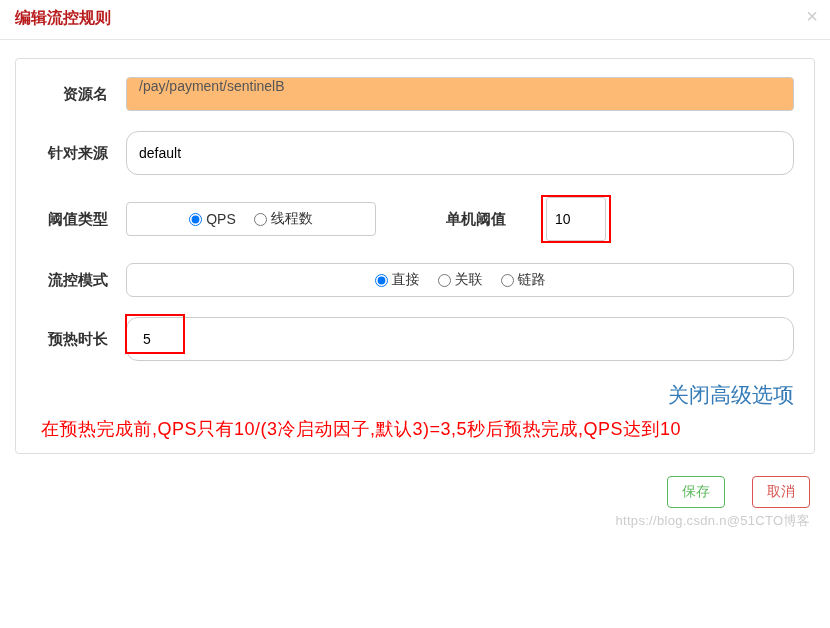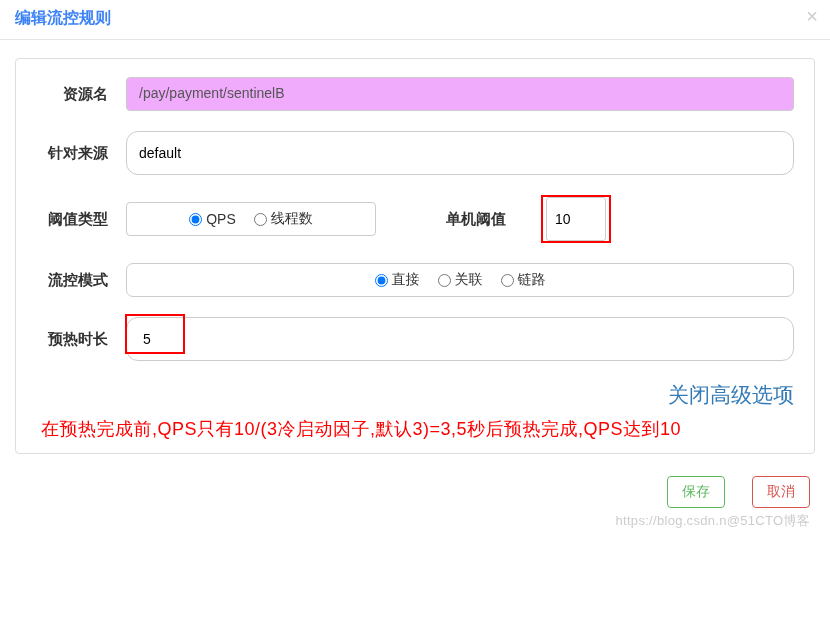--- a/index.html
+++ b/index.html
@@ -10,21 +10,21 @@
       background: #fff;
       width: 830px;
     }
     .modal-header {
       padding: 8px 15px 4px;
       position: relative;
     }
     .modal-title {
       font-size: 16px;
       font-weight: bold;
-      color: #3b82f6;
+      color: #b91c1c;
     }
     .close-x {
       position: absolute;
       right: 12px;
       top: 6px;
       font-size: 20px;
       color: #ccc;
       cursor: pointer;
       line-height: 1;
     }
@@ -54,24 +54,24 @@
       flex-shrink: 0;
     }
     .ctrl {
       flex: 1;
       display: flex;
       align-items: center;
       gap: 10px;
     }
     .readonly-input {
       flex: 1;
-      background: #f0abfc;
-      border: 1px solid #ccc;
-      border-radius: 4px;
-      padding: 7px 12px;
+      background: #fdba74;
+      border: 1px solid #ccc;
+      border-radius: 4px;
+      padding: 0 12px;
       color: #555;
       height: 34px;
     }
     .text-input {
       flex: 1;
       border: 1px solid #ccc;
       border-radius: 12px;
       padding: 21px 12px;
       height: 34px;
       font-size: 14px;

